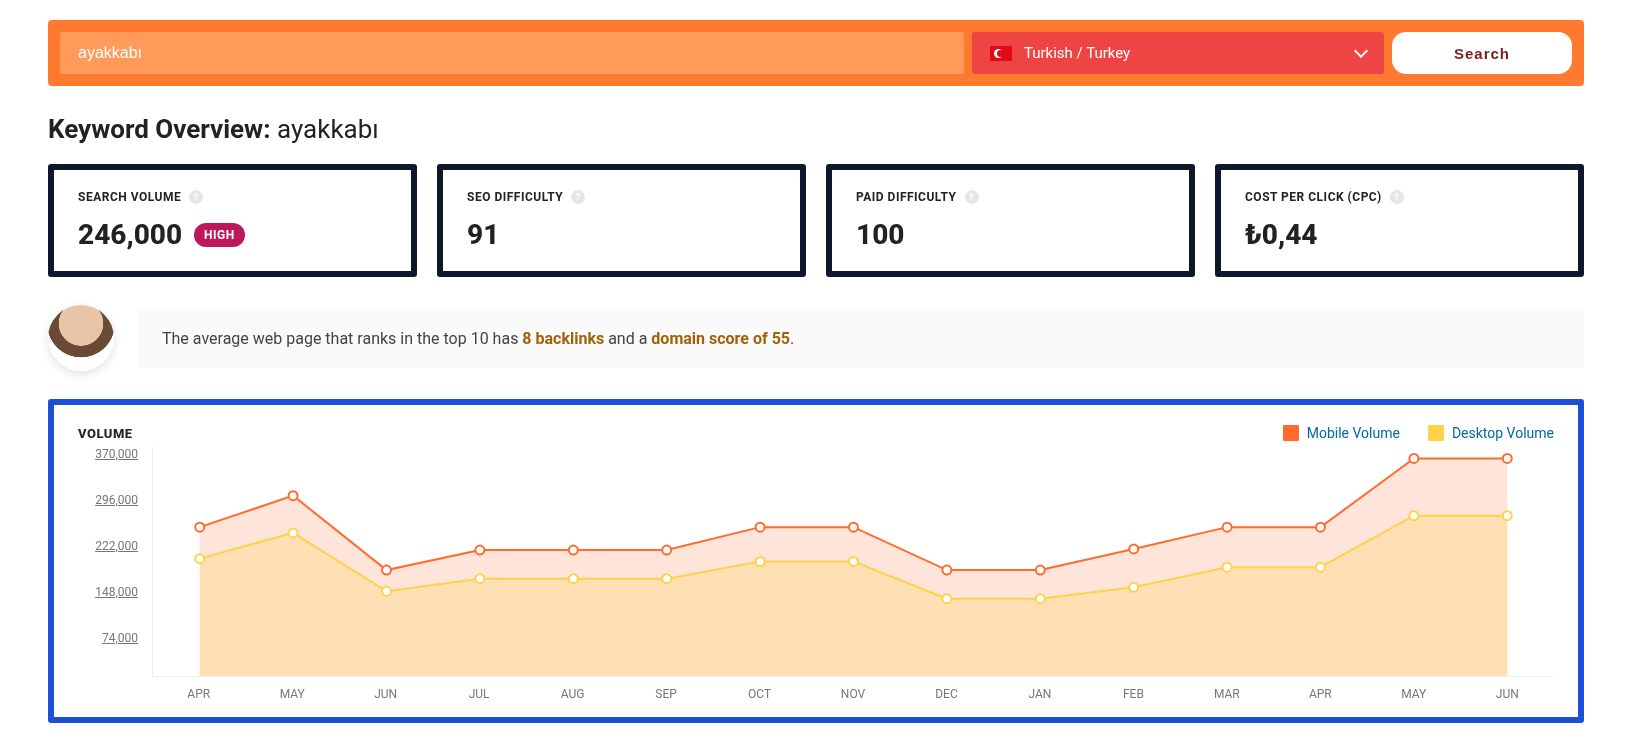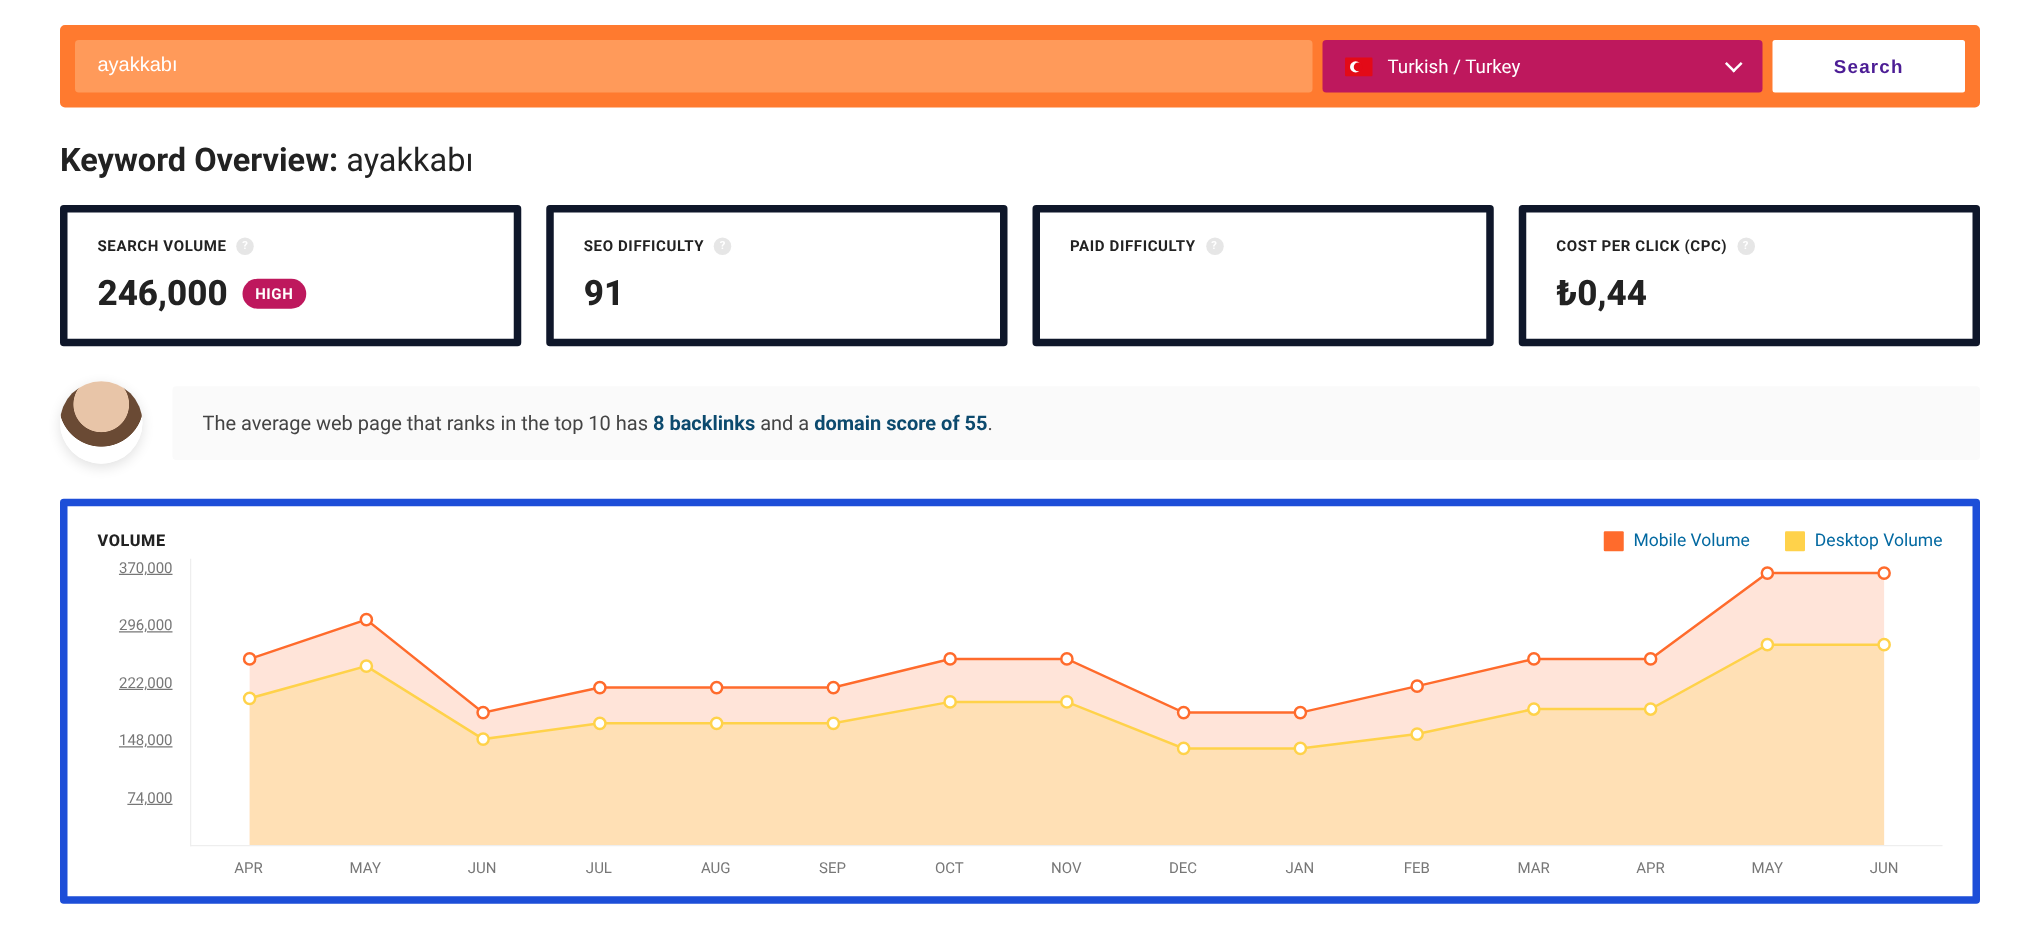--- a/index.html
+++ b/index.html
@@ -24,22 +24,22 @@
     background: #ff9a5a;
     border: none;
     border-radius: 3px;
     color: #fff;
     font-size: 16px;
     padding: 12px 18px;
     outline: none;
   }
   .search-input::placeholder { color: #fff; }
   .lang-select {
-    width: 352px;
-    background: #be185d;
+    width: 412px;
+    background: #ef4444;
     border-radius: 3px;
     display: flex;
     align-items: center;
     justify-content: space-between;
     padding: 0 18px;
     color: #fff;
     font-size: 15px;
     cursor: pointer;
     gap: 10px;
   }
@@ -68,25 +68,25 @@
     background: #e30a17;
   }
   .chevron-down {
     width: 10px; height: 10px;
     border-right: 2px solid #fff;
     border-bottom: 2px solid #fff;
     transform: rotate(45deg);
     margin-top: -4px;
   }
   .search-btn {
-    width: 154px;
+    width: 180px;
     background: #fff;
     border: none;
-    border-radius: 2px;
-    color: #4c1d95;
+    border-radius: 14px;
+    color: #7f1d1d;
     font-weight: 700;
     font-size: 15px;
     letter-spacing: 1px;
     cursor: pointer;
   }
   .overview-title {
     font-size: 26px;
     font-weight: 700;
     margin-bottom: 20px;
   }
@@ -155,21 +155,21 @@
     flex-shrink: 0;
   }
   .insight-box {
     flex: 1;
     background: #fafafa;
     border-radius: 3px;
     padding: 20px 24px;
     font-size: 16px;
     color: #444;
   }
-  .insight-box .hl { color: #0c4a6e; font-weight: 700; }
+  .insight-box .hl { color: #a16207; font-weight: 700; }
   .chart-panel {
     border: 6px solid #1d4ed8;
     border-radius: 3px;
     padding: 20px 24px 10px 24px;
   }
   .chart-header {
     display: flex;
     justify-content: space-between;
     align-items: center;
     margin-bottom: 6px;
@@ -248,20 +248,23 @@
       <span class="info-icon">?</span>
     </div>
     <div class="metric-value">
       <span>91</span>
     </div>
   </div>
   <div class="metric-card">
     <div class="metric-label">
       <span>PAID DIFFICULTY</span>
       <span class="info-icon">?</span>
+    </div>
+    <div class="metric-value">
+      <span>100</span>
     </div>
   </div>
   <div class="metric-card">
     <div class="metric-label">
       <span>COST PER CLICK (CPC)</span>
       <span class="info-icon">?</span>
     </div>
     <div class="metric-value">
       <span>₺0,44</span>
     </div>

